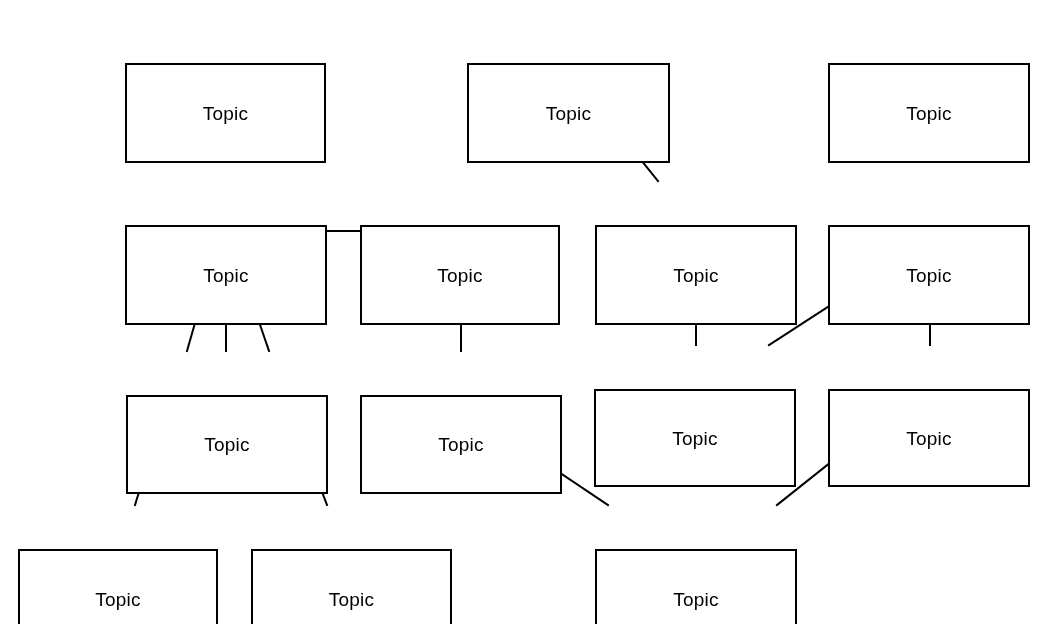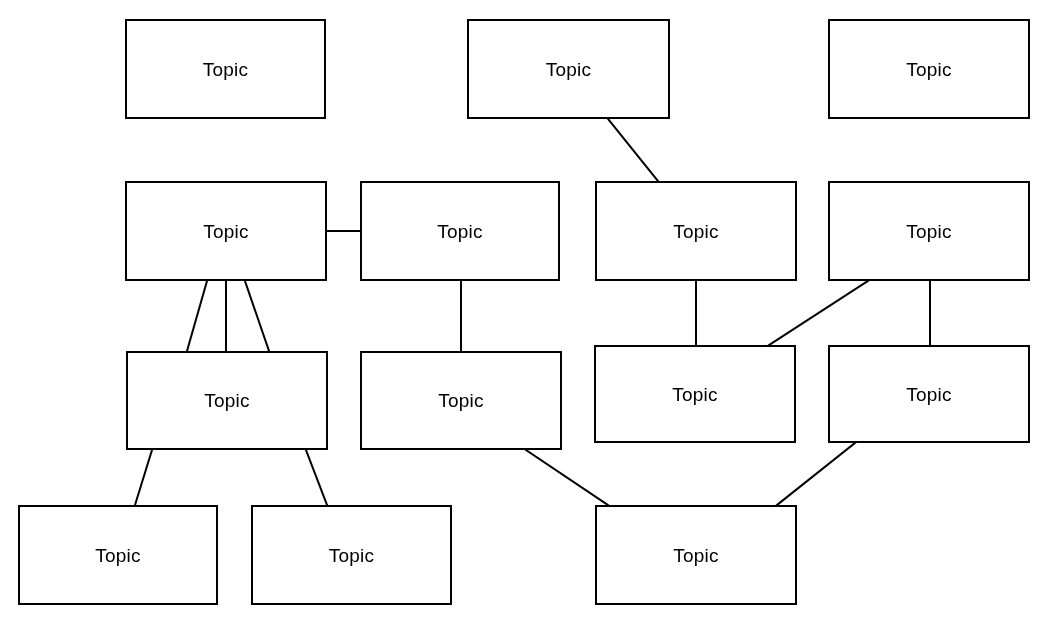--- a/index.html
+++ b/index.html
@@ -28,20 +28,21 @@
   }
   .node {
     position: absolute;
     box-sizing: border-box;
     background: #ffffff;
     border: 2px solid #000000;
     display: flex;
     align-items: center;
     justify-content: center;
     z-index: 2;
+    margin-top: 44px;
   }
   .node-label {
     font-family: "Liberation Sans", sans-serif;
     font-size: 19px;
     line-height: 1;
     color: #000000;
     letter-spacing: 0.2px;
     user-select: none;
   }
 </style>

